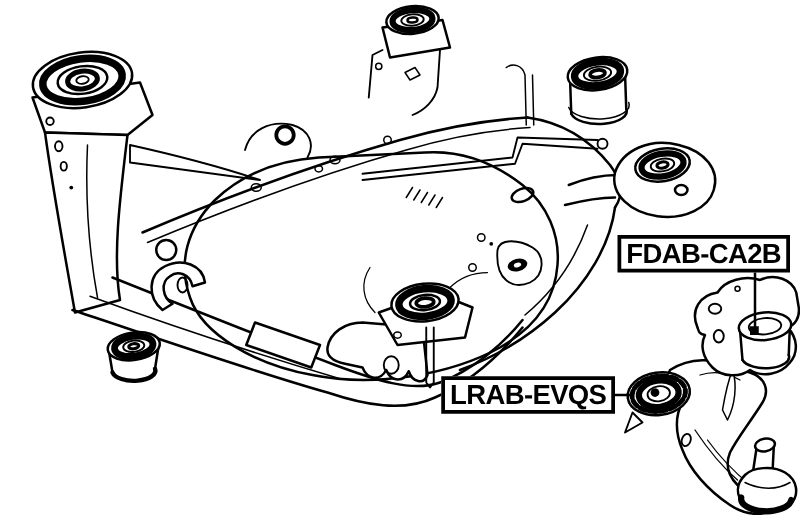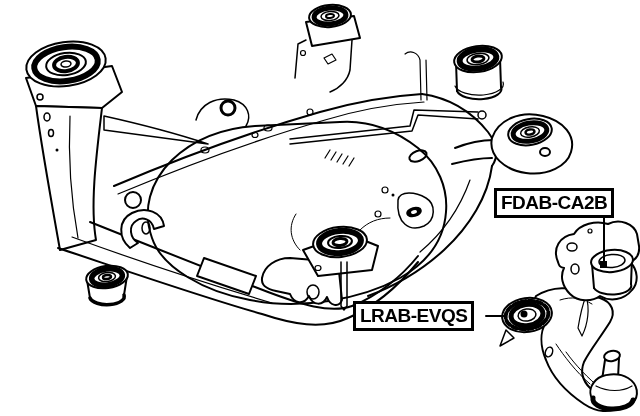--- a/index.html
+++ b/index.html
@@ -7,21 +7,21 @@
     position:relative;width:640px;height:416px;background:#fff;overflow:hidden;
     font-family:"Liberation Sans", sans-serif;
   }
   .stage svg{position:absolute;left:0;top:0;}
   .part-label{
     position:absolute;
     border:3px solid #000;
     background:#fff;
     color:#000;
     font-weight:700;
-    font-size:19px;
+    font-size:22px;
     line-height:22px;
     padding:1px 4px;
     letter-spacing:-0.5px;
     white-space:nowrap;
     display:flex;align-items:center;justify-content:center;
   }
 </style>
 </head>
 <body>
 

